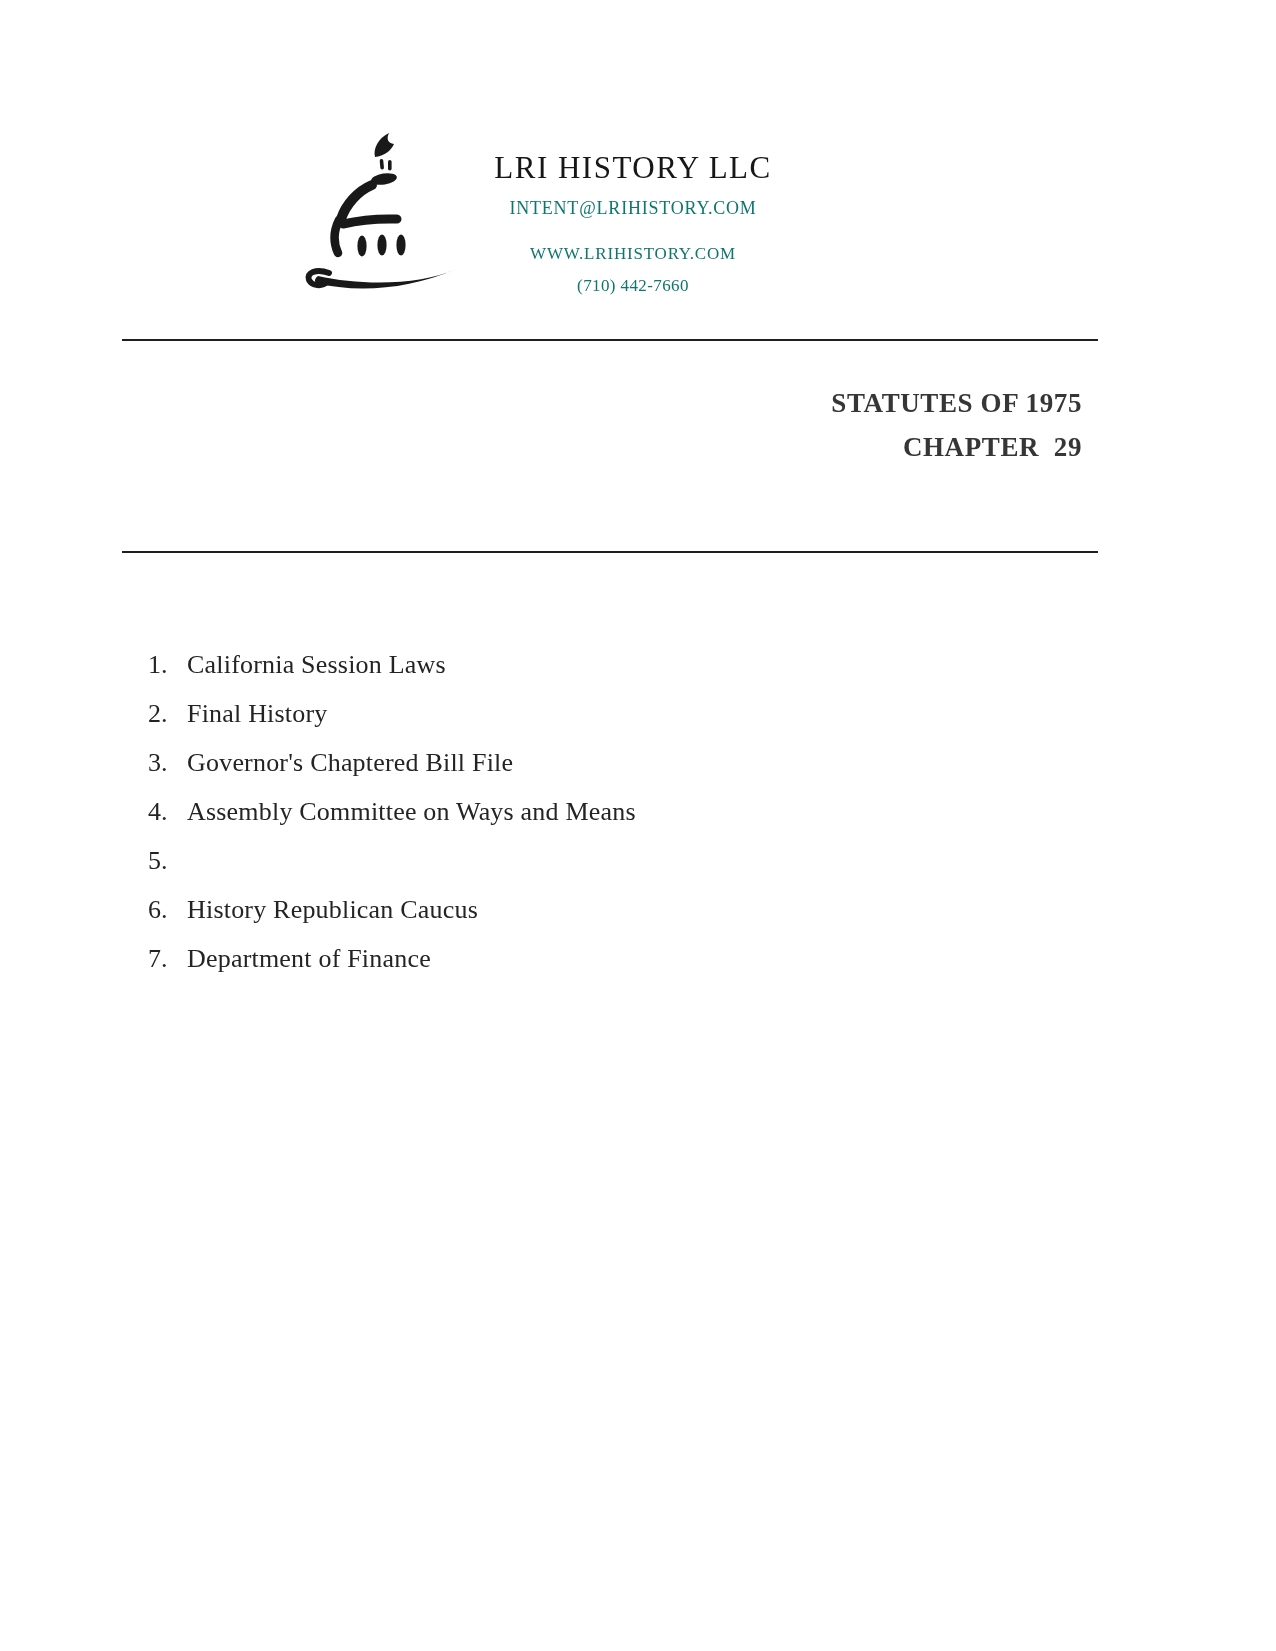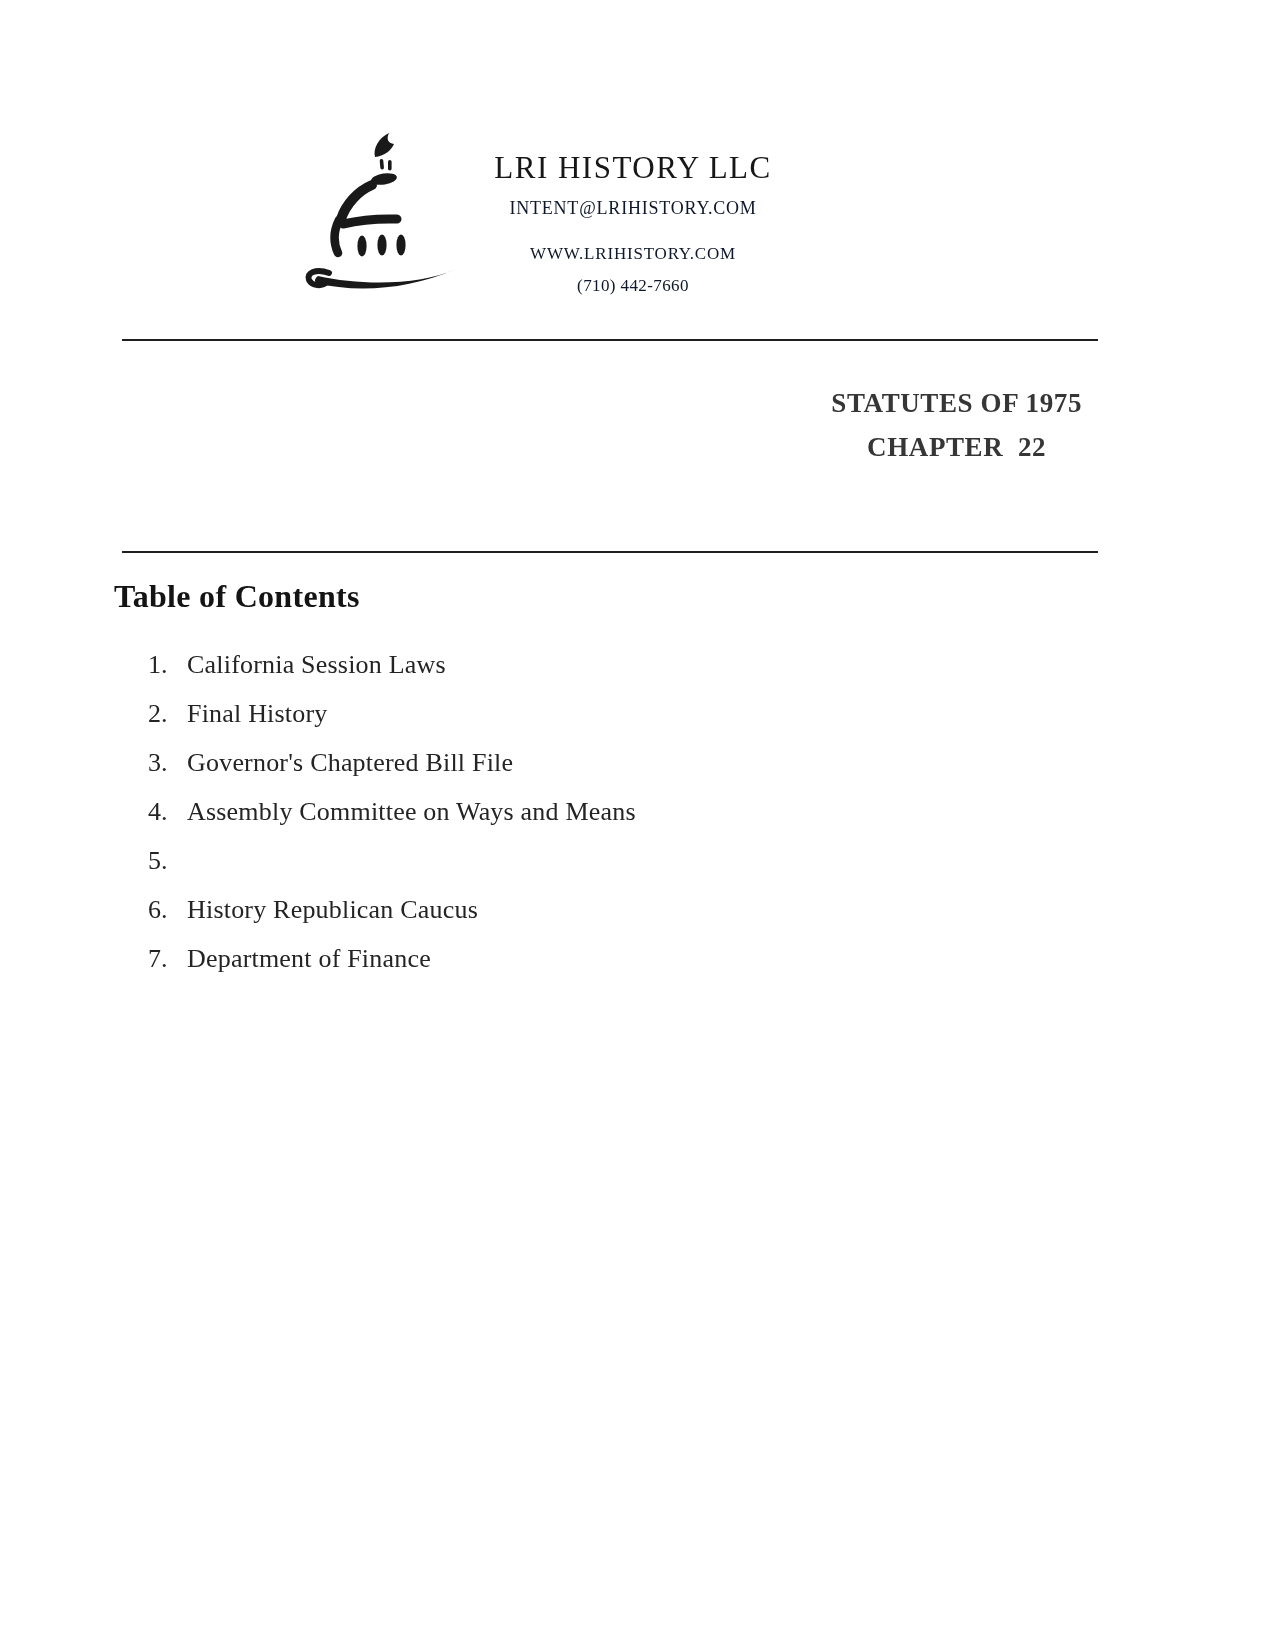--- a/index.html
+++ b/index.html
@@ -36,21 +36,21 @@
     width: 366px;
     text-align: center;
   }
   .company {
     font-size: 31px;
     letter-spacing: 1.5px;
     color: #171717;
     line-height: 36px;
   }
   .contact {
-    color: #0f172a;
+    color: #0f766e;
     letter-spacing: 0.8px;
   }
   .email   { font-size: 18px; margin-top: 12px; }
   .website { font-size: 17px; margin-top: 25px; }
   .phone   { font-size: 17px; margin-top: 12px; letter-spacing: 0.4px; }
 
   
   .rule {
     position: absolute;
     left: 122px;
@@ -59,21 +59,21 @@
     background: #1f1f1f;
   }
   .rule-1 { top: 339px; }
   .rule-2 { top: 551px; }
 
   
   .title-block {
     position: absolute;
     right: 230px;
     top: 382px;
-    text-align: center;
+    text-align: right;
     font-weight: bold;
     font-size: 27px;
     line-height: 43.5px;
     color: #363636;
     letter-spacing: 0.6px;
   }
   .title-line { white-space: pre-wrap; }
 
   
   .toc-heading {
@@ -143,26 +143,25 @@
     <div class="company">LRI HISTORY LLC</div>
     <div class="contact email">INTENT@LRIHISTORY.COM</div>
     <div class="contact website">WWW.LRIHISTORY.COM</div>
     <div class="contact phone">(710) 442-7660</div>
   </div>
 
   <div class="rule rule-1"></div>
 
   <div class="title-block">
     <div class="title-line">STATUTES OF 1975</div>
-    <div class="title-line">CHAPTER  22</div>
+    <div class="title-line">CHAPTER  29</div>
   </div>
 
   <div class="rule rule-2"></div>
 
-  <h2 class="toc-heading">Table of Contents</h2>
 
   <ol class="toc-list">
     <li class="toc-item">
       <span class="toc-number">1.</span>
       <span class="toc-label">California Session Laws</span>
     </li>
     <li class="toc-item">
       <span class="toc-number">2.</span>
       <span class="toc-label">Final History</span>
     </li>

